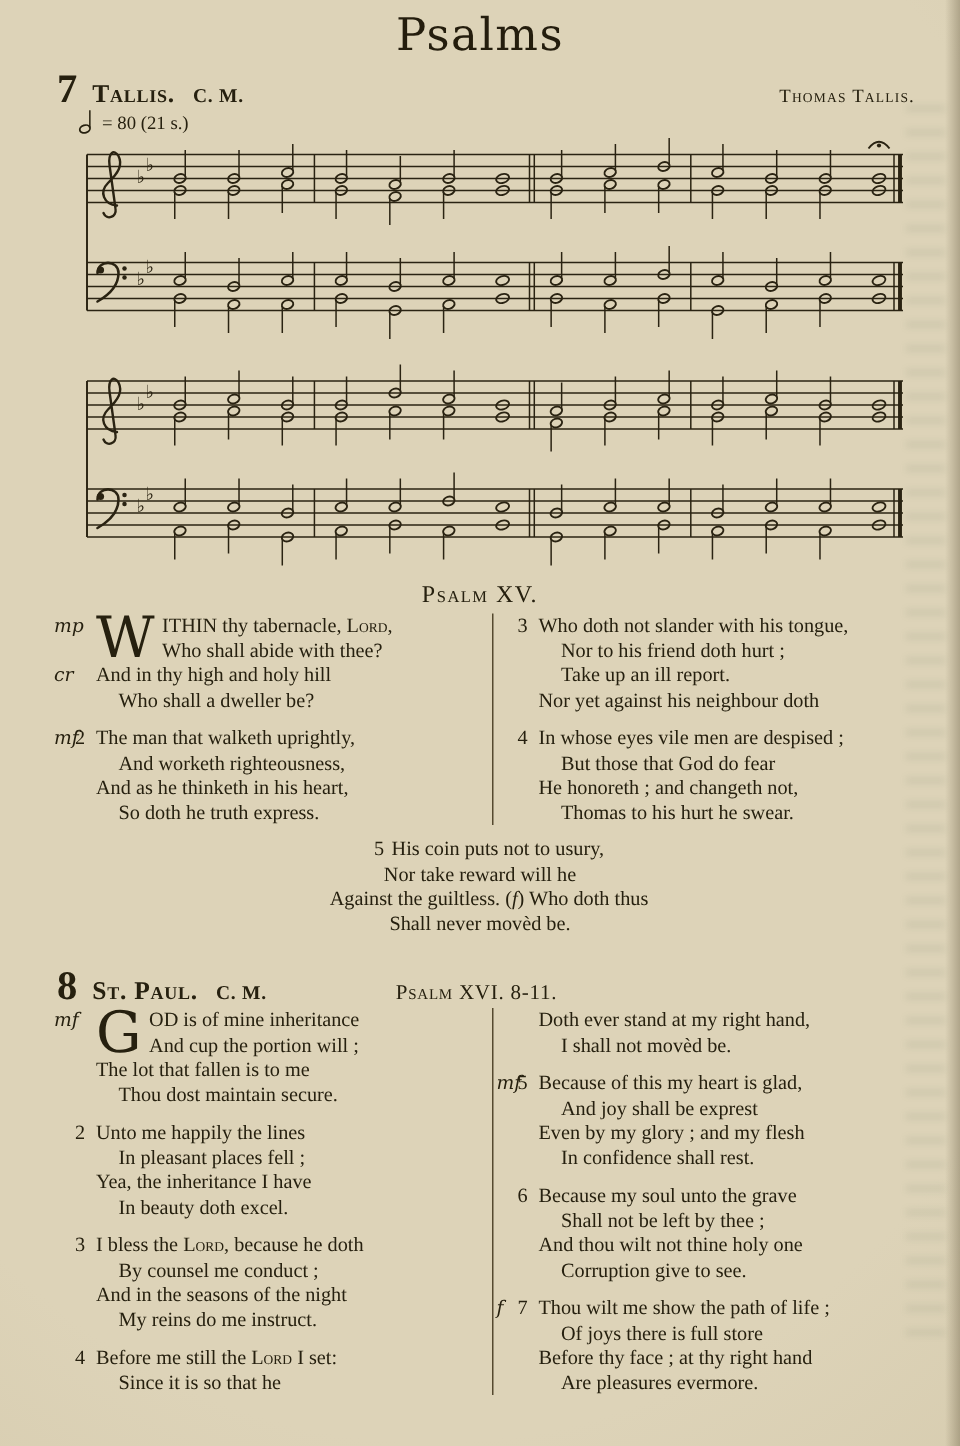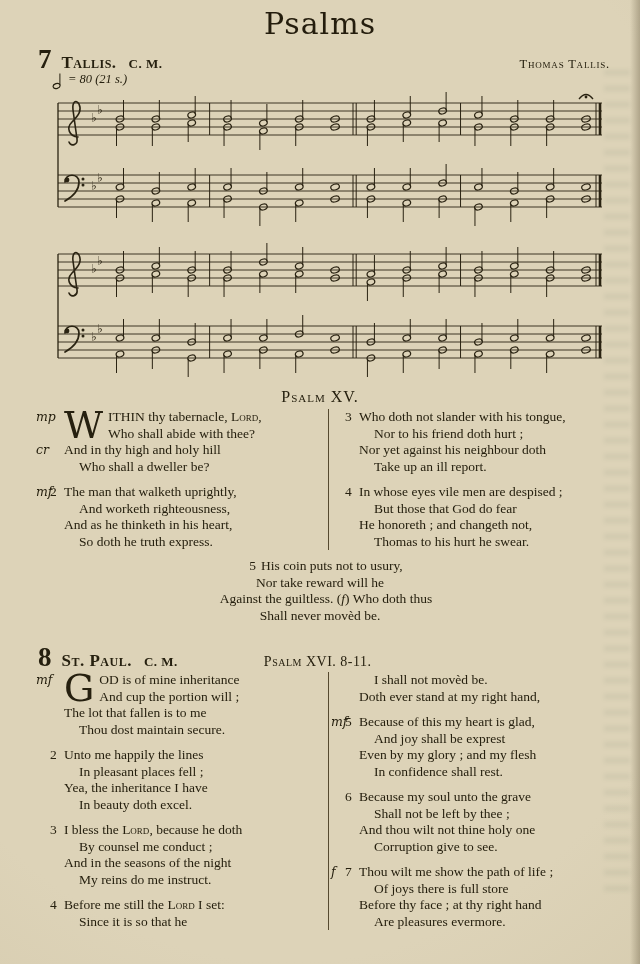--- a/index.html
+++ b/index.html
@@ -37,23 +37,22 @@
     position:absolute;left:38px;right:30px;
     display:flex;align-items:baseline;
   }
   .hymn-num{font-size:27px;font-weight:700;margin-right:10px}
   .hymn-tune{font-weight:700;font-variant:small-caps;font-size:17px;letter-spacing:.5px;margin-right:12px}
   .hymn-meter{font-size:13px;font-weight:700;font-variant:small-caps;letter-spacing:.5px}
   .hymn-composer{margin-left:auto;font-variant:small-caps;font-size:12.5px;letter-spacing:.8px}
   .psalm-ref{font-variant:small-caps;font-size:14px;letter-spacing:.5px;margin-left:86px}
   .tempo{
     position:absolute;top:72px;left:52px;
-    display:flex;align-items:flex-start;gap:4px;
+    display:flex;align-items:flex-end;gap:4px;
     font-size:12.5px;
-    font-style:italic;
   }
   .music{position:absolute;left:34px;width:572px;height:146px}
   #m1{top:87px}
   #m2{top:238px}
   .psalm-heading{
     position:absolute;top:388px;left:0;width:100%;
     text-align:center;
     font-variant:small-caps;font-size:16px;letter-spacing:1px;
   }
   .twocol{position:absolute;left:36px;right:28px;display:flex;align-items:stretch}
@@ -422,22 +421,22 @@
           <div class="vline indent1"><span>And worketh righteousness,</span></div>
           <div class="vline"><span>And as he thinketh in his heart,</span></div>
           <div class="vline indent1"><span>So doth he truth express.</span></div>
         </div>
       </div>
     <div class="col-divider"></div>
     <div class="colR">
         <div class="stanza">
           <div class="vline"><span class="vnum">3</span><span>Who doth not slander with his tongue,</span></div>
           <div class="vline indent1"><span>Nor to his friend doth hurt ;</span></div>
+          <div class="vline indent1"><span>Take up an ill report.</span></div>
           <div class="vline"><span>Nor yet against his neighbour doth</span></div>
-          <div class="vline indent1"><span>Take up an ill report.</span></div>
         </div>
         <div class="stanza">
           <div class="vline"><span class="vnum">4</span><span>In whose eyes vile men are despised ;</span></div>
           <div class="vline indent1"><span>But those that God do fear</span></div>
           <div class="vline"><span>He honoreth ; and changeth not,</span></div>
           <div class="vline indent1"><span>Thomas to his hurt he swear.</span></div>
         </div>
       </div>
   </div>
 
@@ -479,22 +478,22 @@
           <div class="vline indent1"><span>My reins do me instruct.</span></div>
         </div>
         <div class="stanza">
           <div class="vline"><span class="vnum">4</span><span>Before me still the <span class="sc">Lord</span> I set:</span></div>
           <div class="vline indent1"><span>Since it is so that he</span></div>
         </div>
       </div>
     <div class="col-divider"></div>
     <div class="colR">
         <div class="stanza">
+          <div class="vline"><span>Doth ever stand at my right hand,</span></div>
           <div class="vline indent1"><span>I shall not movèd be.</span></div>
-          <div class="vline"><span>Doth ever stand at my right hand,</span></div>
         </div>
         <div class="stanza">
           <div class="vline"><span class="dyn">mf</span><span class="vnum">5</span><span>Because of this my heart is glad,</span></div>
           <div class="vline indent1"><span>And joy shall be exprest</span></div>
           <div class="vline"><span>Even by my glory ; and my flesh</span></div>
           <div class="vline indent1"><span>In confidence shall rest.</span></div>
         </div>
         <div class="stanza">
           <div class="vline"><span class="vnum">6</span><span>Because my soul unto the grave</span></div>
           <div class="vline indent1"><span>Shall not be left by thee ;</span></div>

